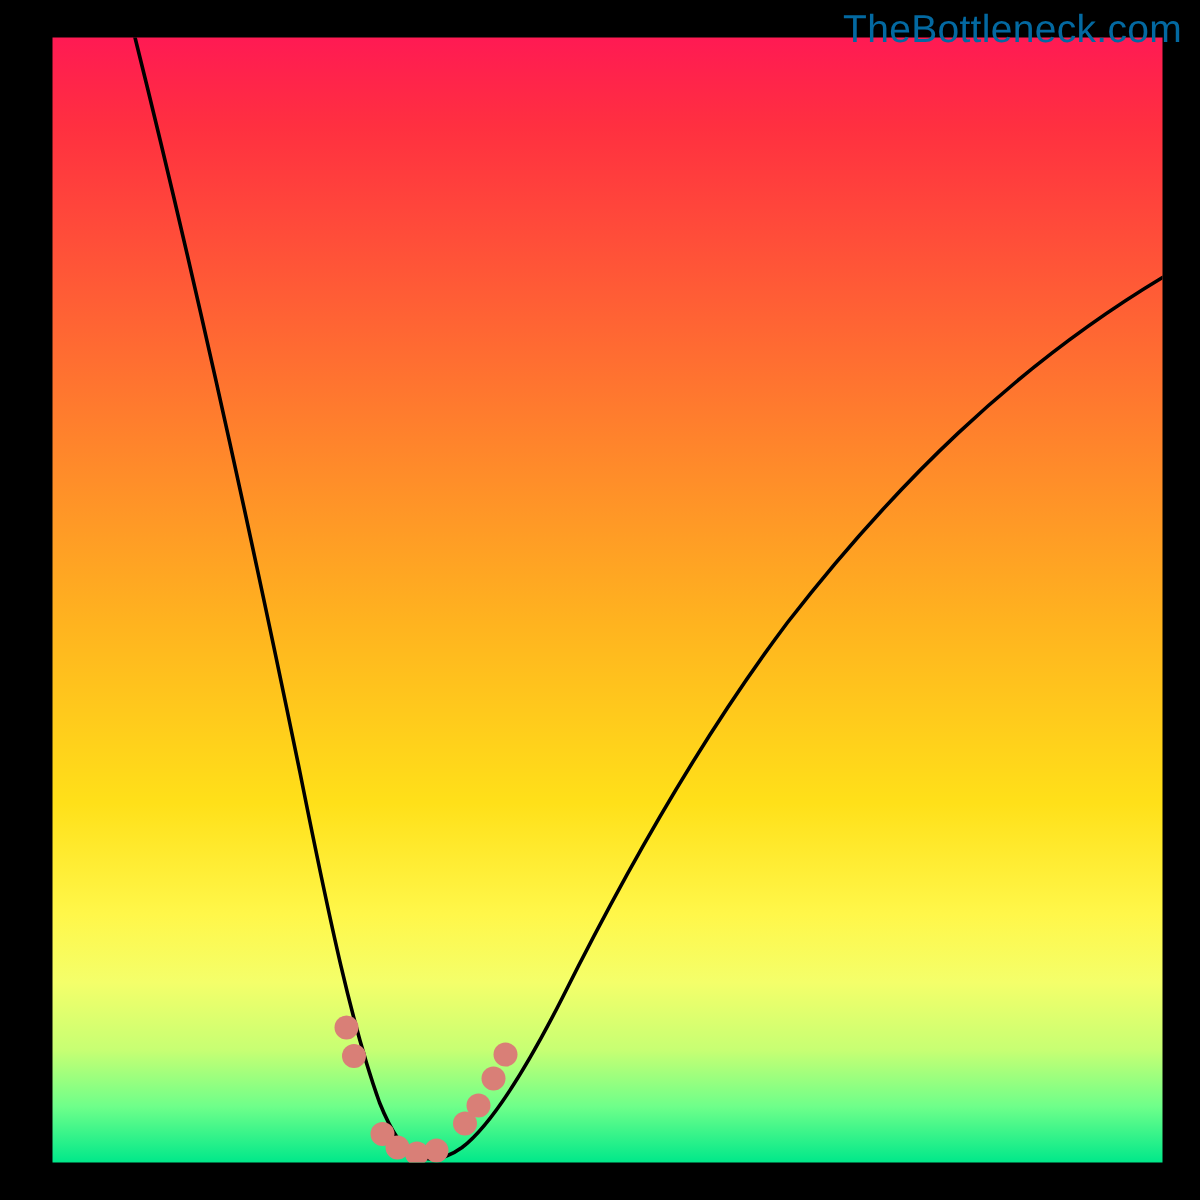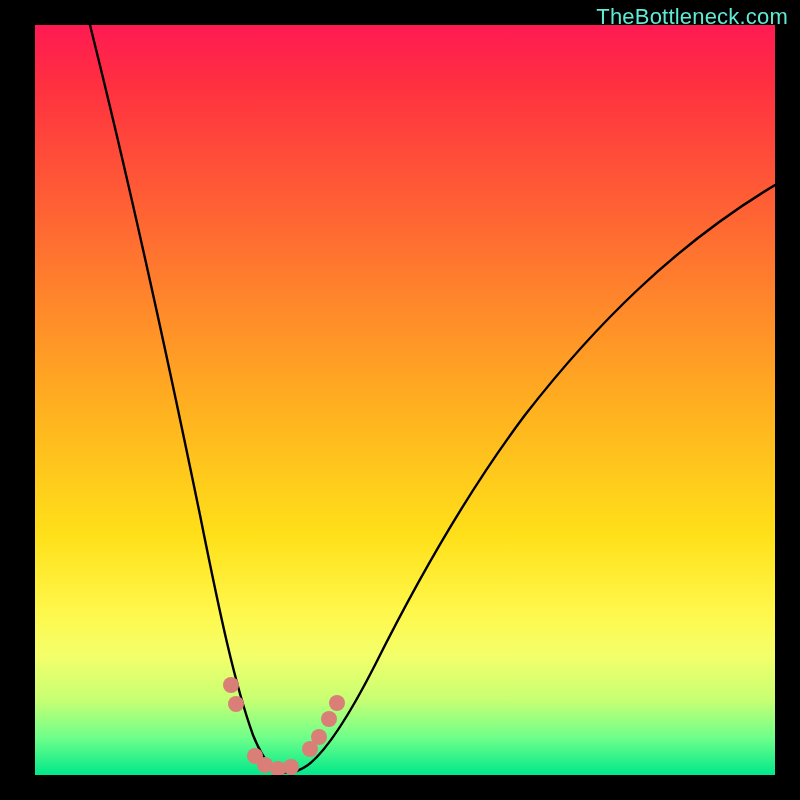--- a/index.html
+++ b/index.html
@@ -36,22 +36,22 @@
       #f4ff6a 84%,
       #c7ff73 90%,
       #6fff8a 95%,
       #00e88a 100%
     );
   }
   .watermark {
     position: absolute;
     top: 4px;
     right: 12px;
-    color: #5eead4;
-    font-size: 22px;
+    color: #0369a1;
+    font-size: 26px;
     letter-spacing: 0.2px;
     font-weight: 500;
   }
   svg.curve {
     position: absolute;
     left: 0;
     top: 0;
     width: 740px;
     height: 750px;
   }

